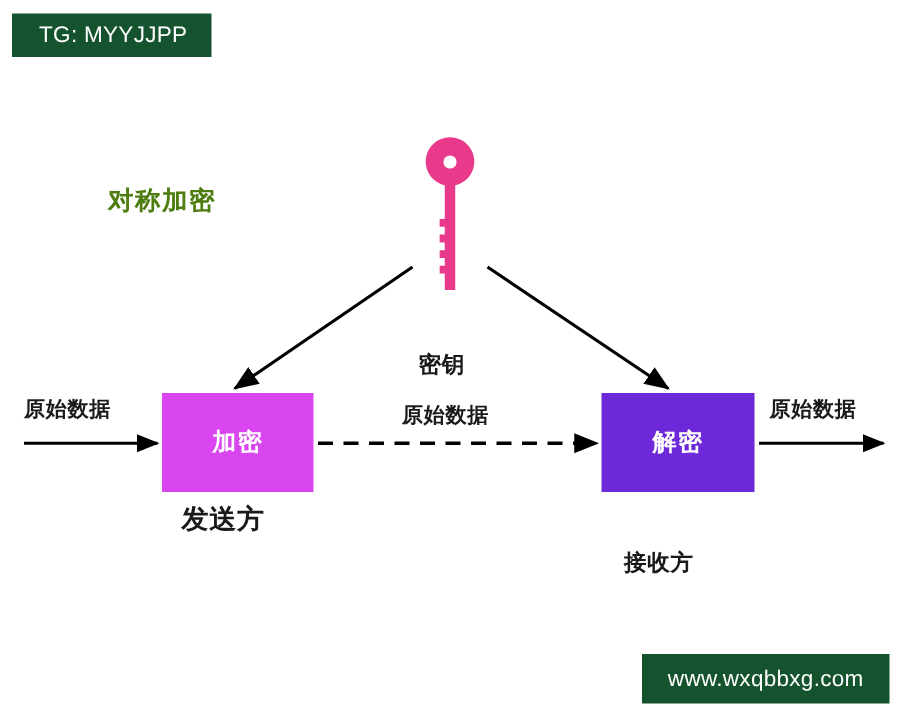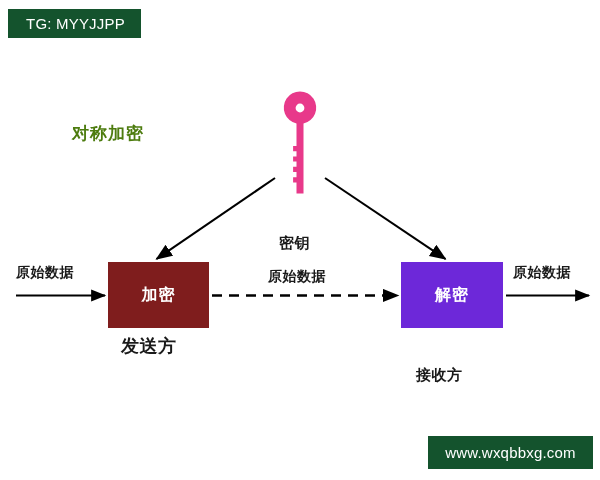--- a/index.html
+++ b/index.html
@@ -78,21 +78,21 @@
     font-weight: bold;
     color: #ffffff;
     letter-spacing: 1px;
     box-sizing: border-box;
   }
   #box-encrypt {
     left: 108px;
     top: 262px;
     width: 101px;
     height: 66px;
-    background: #7f1d1d;
+    background: #d946ef;
   }
   #box-decrypt {
     left: 401px;
     top: 262px;
     width: 102px;
     height: 66px;
     background: #6d28d9;
   }
 
   

